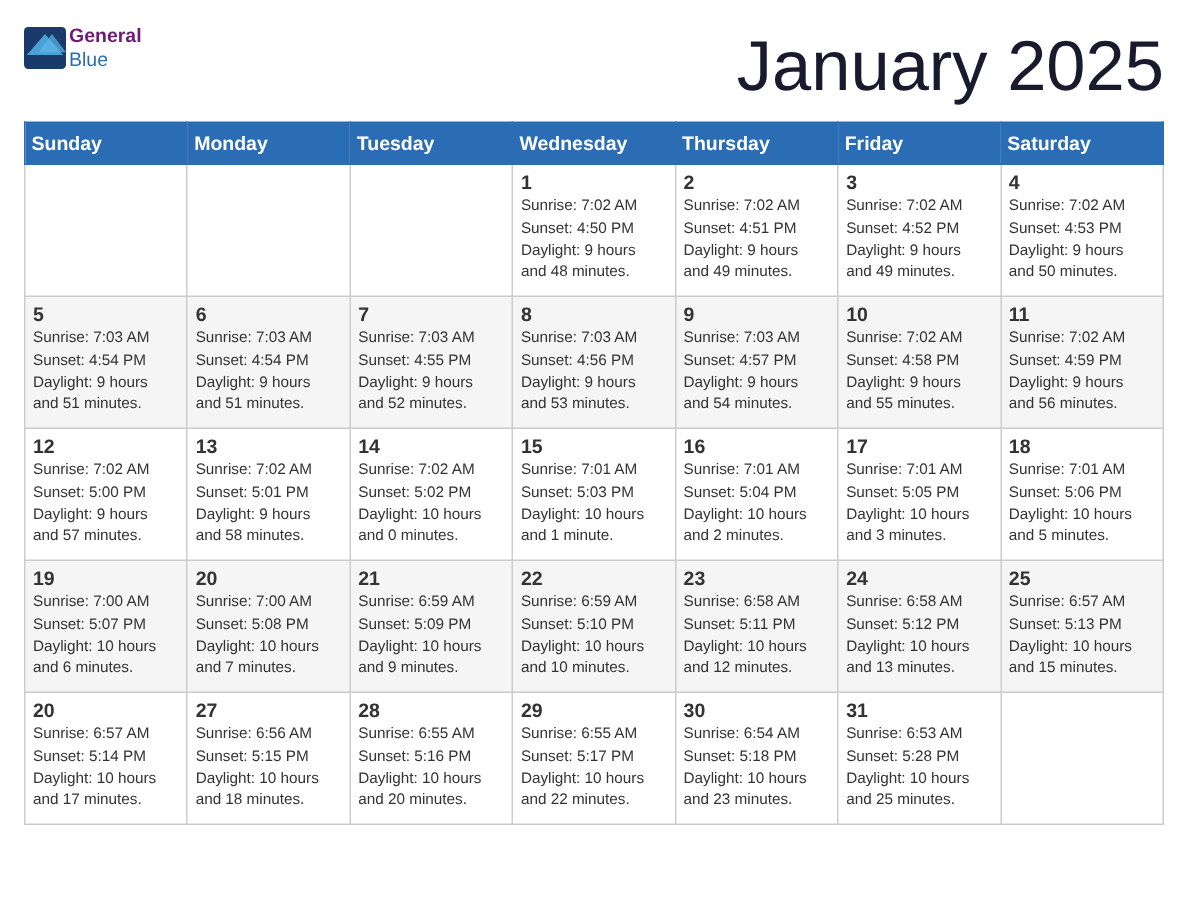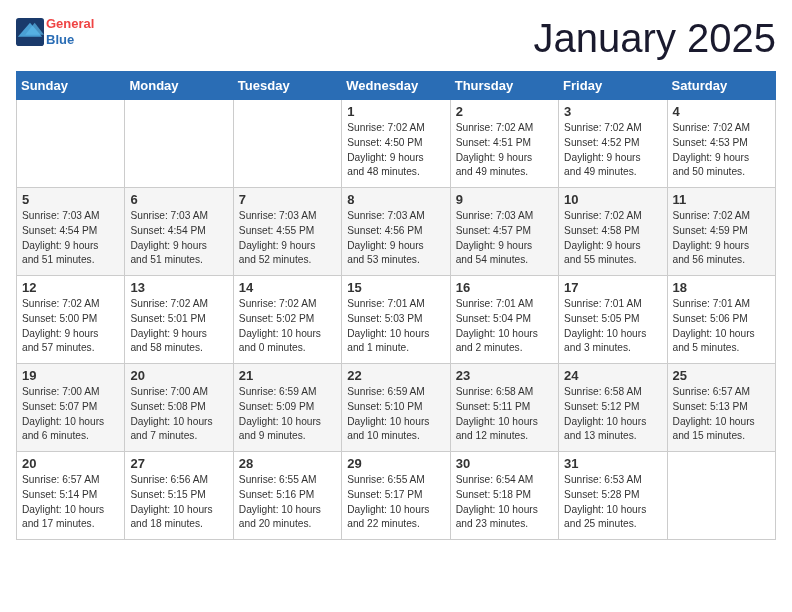--- a/index.html
+++ b/index.html
@@ -22,21 +22,21 @@
     }
     .logo-icon {
       width: 28px;
       height: 28px;
       margin-right: 2px;
     }
     .title-block {
       text-align: right;
     }
     .month-title {
-      font-size: 40px;
+      font-size: 47px;
       color: #1a1a2e;
       font-weight: normal;
     }
     .subtitle {
       font-size: 16px;
       color: #444;
     }
     table {
       width: 100%;
       border-collapse: collapse;
@@ -84,22 +84,22 @@
 <body>
 
 <div class="header">
   <div class="logo">
     <svg class="logo-icon" viewBox="0 0 30 30">
       <rect x="0" y="0" width="30" height="30" fill="#1a3a6b" rx="3"></rect>
       <polygon points="15,5 28,20 2,20" fill="#4a9fd4"></polygon>
       <polygon points="20,5 30,18 10,18" fill="#5bb8e8" opacity="0.7"></polygon>
     </svg>
     <div>
-      <div style="font-size:13px;font-weight:bold;color:#ef4444;line-height:1.2;">General</div>
-      <div style="font-size:13px;font-weight:bold;color:#2a6db5;line-height:1.2;">Blue</div>
+      <div style="font-size:13px;font-weight:bold;color:#701a75;line-height:1.2;">General</div>
+      <div style="font-size:13px;font-weight:normal;color:#2a6db5;line-height:1.2;">Blue</div>
     </div>
   </div>
   <div class="title-block">
     <div class="month-title">January 2025</div>
   </div>
 </div>
 
 <table>
   <thead>
     <tr>

